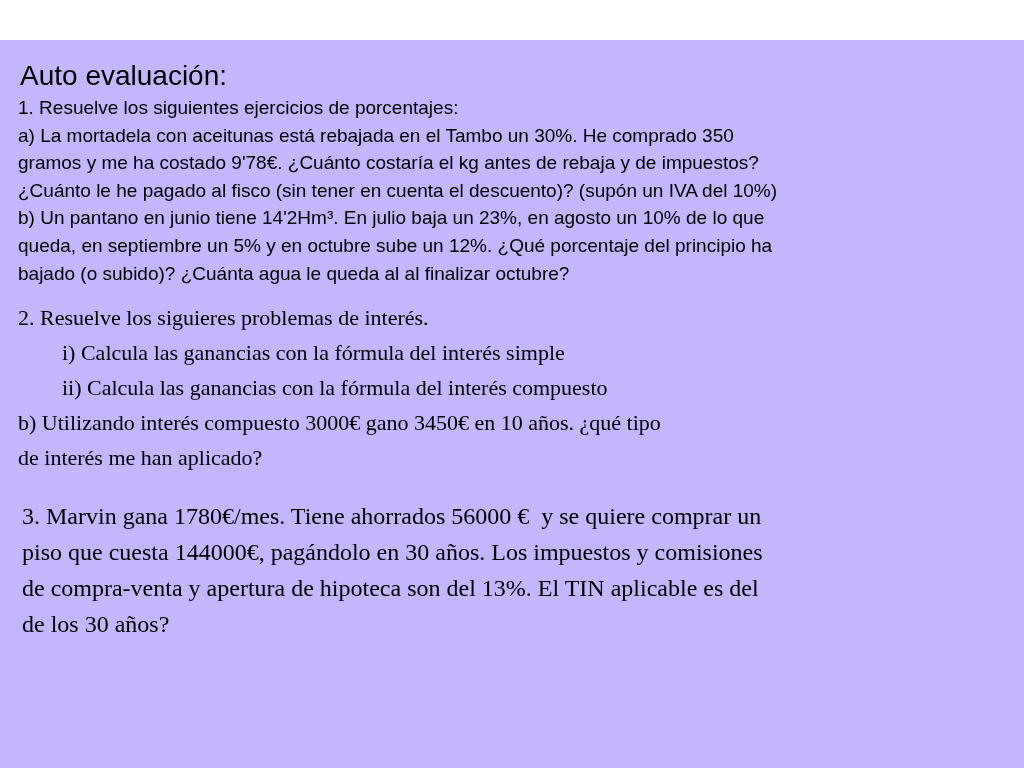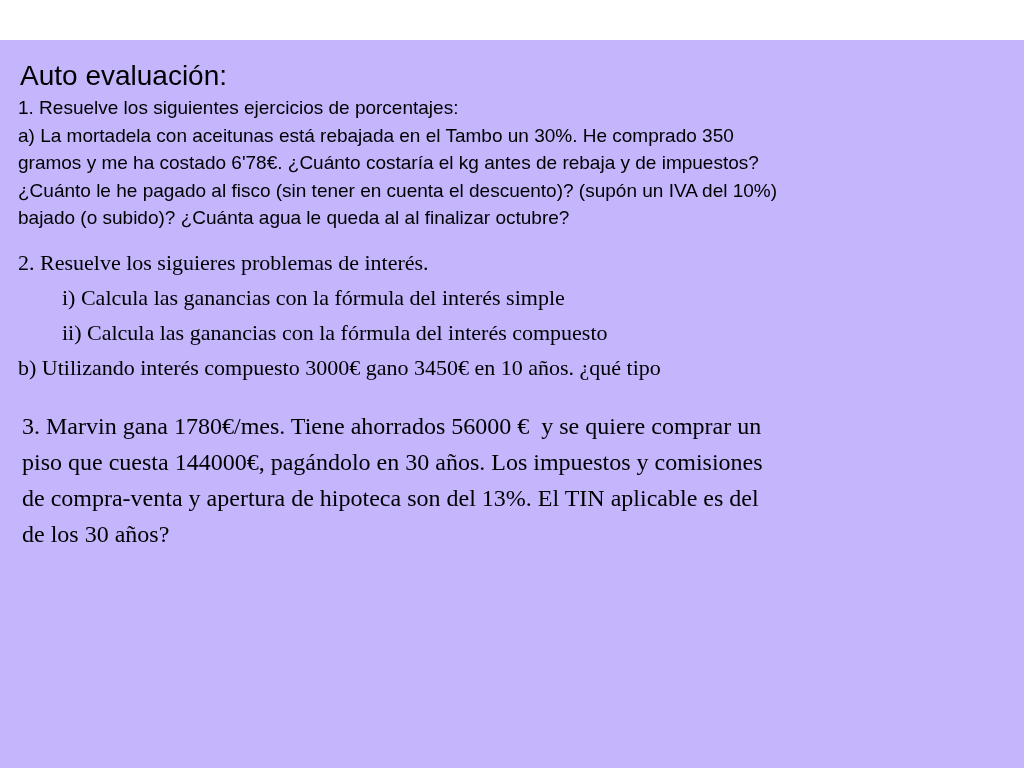--- a/index.html
+++ b/index.html
@@ -58,30 +58,33 @@
 </head>
 <body>
 
 <div class="page">
 
   <h1 class="title">Auto evaluación:</h1>
 
   <div class="section sec-sans">
     <div class="line">1. Resuelve los siguientes ejercicios de porcentajes:</div>
     <div class="line">a) La mortadela con aceitunas está rebajada en el Tambo un 30%. He comprado 350</div>
-    <div class="line">gramos y me ha costado 6'78€. ¿Cuánto costaría el kg antes de rebaja y de impuestos?</div>
+    <div class="line">gramos y me ha costado 9'78€. ¿Cuánto costaría el kg antes de rebaja y de impuestos?</div>
     <div class="line">¿Cuánto le he pagado al fisco (sin tener en cuenta el descuento)? (supón un IVA del 10%)</div>
+    <div class="line">b) Un pantano en junio tiene 14'2Hm³. En julio baja un 23%, en agosto un 10% de lo que</div>
+    <div class="line">queda, en septiembre un 5% y en octubre sube un 12%. ¿Qué porcentaje del principio ha</div>
     <div class="line">bajado (o subido)? ¿Cuánta agua le queda al al finalizar octubre?</div>
   </div>
 
   <div class="section sec-serif">
     <div class="line">2. Resuelve los siguieres problemas de interés.</div>
     <div class="line indent">i) Calcula las ganancias con la fórmula del interés simple</div>
     <div class="line indent">ii) Calcula las ganancias con la fórmula del interés compuesto</div>
     <div class="line">b) Utilizando interés compuesto 3000€ gano 3450€ en 10 años. ¿qué tipo</div>
+    <div class="line">de interés me han aplicado?</div>
   </div>
 
   <div class="section sec-serif-3">
     <div class="line">3. Marvin gana 1780€/mes. Tiene ahorrados 56000 €  y se quiere comprar un</div>
     <div class="line">piso que cuesta 144000€, pagándolo en 30 años. Los impuestos y comisiones</div>
     <div class="line">de compra-venta y apertura de hipoteca son del 13%. El TIN aplicable es del</div>
     <div class="line">de los 30 años?</div>
   </div>
 
 </div>

